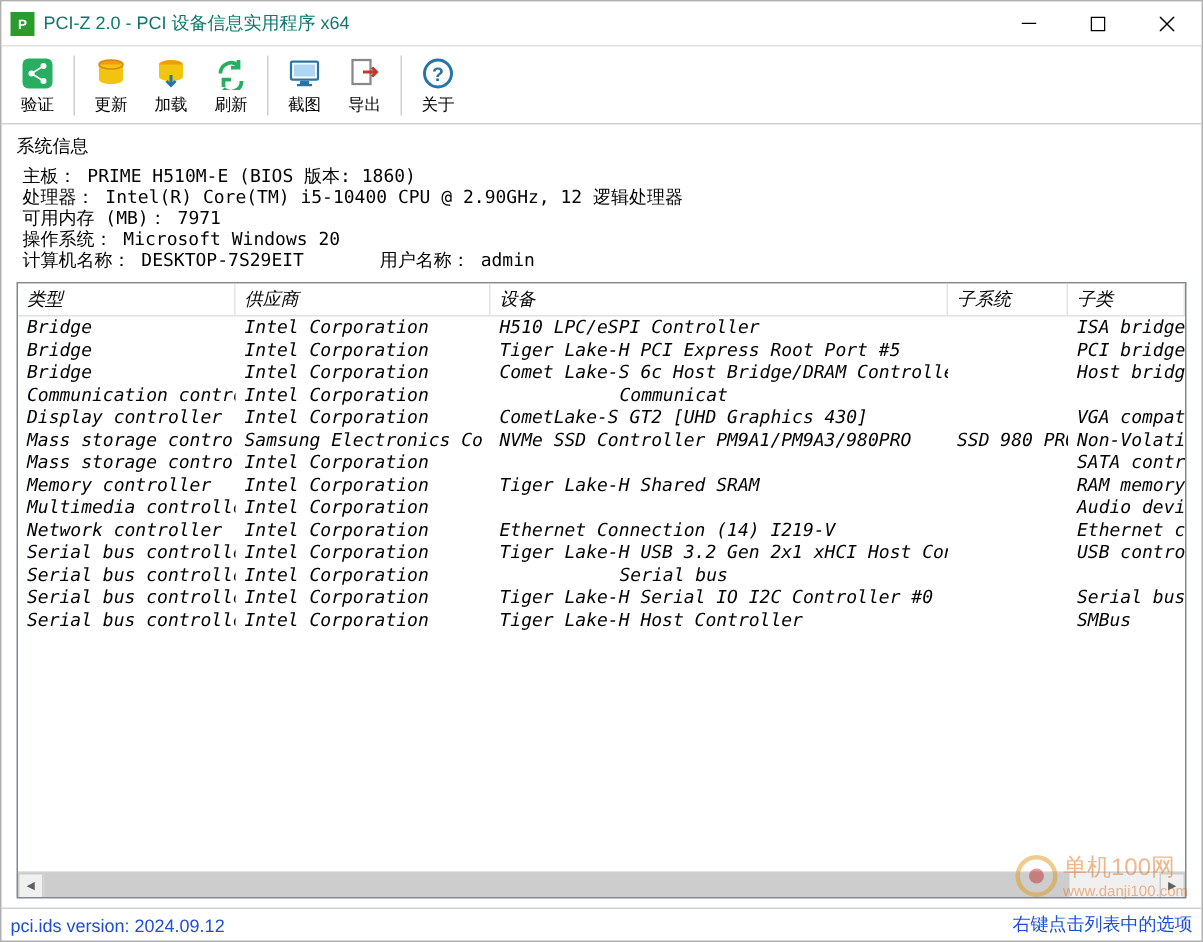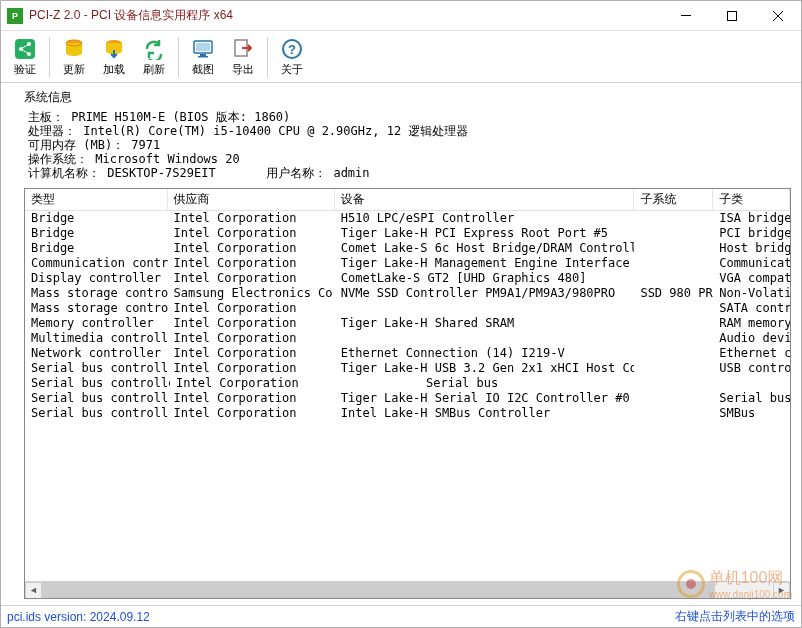--- a/index.html
+++ b/index.html
@@ -22,21 +22,21 @@
       padding: 0 0 0 6px;
       border-bottom: 1px solid #e0e0e0;
     }
     .titlebar-icon {
       width: 16px; height: 16px;
       background: #2b9c2b;
       margin-right: 6px;
       display: flex; align-items: center; justify-content: center;
       color: #fff; font-size: 9px; font-weight: bold;
     }
-    .titlebar-text { flex: 1; font-size: 12px; color: #7f1d1d; }
+    .titlebar-text { flex: 1; font-size: 12px; color: #0f766e; }
     .win-controls { display: flex; }
     .win-btn {
       width: 46px; height: 30px;
       display: flex; align-items: center; justify-content: center;
       color: #333; font-size: 11px; cursor: pointer;
     }
     .toolbar {
       height: 52px;
       display: flex;
       align-items: center;
@@ -54,21 +54,20 @@
     }
     .tool-icon { width: 24px; height: 24px; display: flex; align-items: center; justify-content: center; }
     .tool-label { font-size: 11px; color: #000; }
     .tool-sep { width: 1px; height: 40px; background: #d0d0d0; margin: 0 4px; }
     .content {
       flex: 1;
       padding: 6px 10px;
       display: flex;
       flex-direction: column;
       overflow: hidden;
-      margin-left: 13px;
     }
     .sysinfo-group {
       margin-bottom: 8px;
     }
     .sysinfo-title {
       font-size: 12px;
       color: #000;
       margin-bottom: 4px;
     }
     .sysinfo-body {
@@ -84,20 +83,21 @@
       border: 1px solid #828790;
       overflow: hidden;
       display: flex;
       flex-direction: column;
       position: relative;
     }
     .table-scroll {
       flex: 1;
       overflow: hidden;
       position: relative;
+      font-style: italic;
     }
     .table-header {
       display: flex;
       background: #fff;
       border-bottom: 1px solid #e0e0e0;
       height: 22px;
       align-items: center;
     }
     .th {
       padding: 3px 6px;
@@ -322,28 +322,27 @@
           <div class="tr">
             <div class="td col0">Bridge</div>
             <div class="td col1">Intel Corporation</div>
             <div class="td col2">Comet Lake-S 6c Host Bridge/DRAM Controller</div>
             <div class="td col3"></div>
             <div class="td col4">Host bridge</div>
           </div>
           <div class="tr">
             <div class="td col0">Communication controller</div>
             <div class="td col1">Intel Corporation</div>
-            <div class="td col2">Tiger Lake-H Management Engine Interface</div>
             <div class="td col3"></div>
             <div class="td col4">Communicati</div>
           </div>
           <div class="tr">
             <div class="td col0">Display controller</div>
             <div class="td col1">Intel Corporation</div>
-            <div class="td col2">CometLake-S GT2 [UHD Graphics 480]</div>
+            <div class="td col2">CometLake-S GT2 [UHD Graphics 430]</div>
             <div class="td col3"></div>
             <div class="td col4">VGA compati</div>
           </div>
           <div class="tr">
             <div class="td col0">Mass storage controller</div>
             <div class="td col1">Samsung Electronics Co Ltd</div>
             <div class="td col2">NVMe SSD Controller PM9A1/PM9A3/980PRO</div>
             <div class="td col3">SSD 980 PRO</div>
             <div class="td col4">Non-Volatil</div>
           </div>
@@ -391,21 +390,21 @@
           <div class="tr">
             <div class="td col0">Serial bus controller</div>
             <div class="td col1">Intel Corporation</div>
             <div class="td col2">Tiger Lake-H Serial IO I2C Controller #0</div>
             <div class="td col3"></div>
             <div class="td col4">Serial bus</div>
           </div>
           <div class="tr">
             <div class="td col0">Serial bus controller</div>
             <div class="td col1">Intel Corporation</div>
-            <div class="td col2">Intel Lake-H SMBus Controller</div>
+            <div class="td col2">Tiger Lake-H Host Controller</div>
             <div class="td col3"></div>
             <div class="td col4">SMBus</div>
           </div>
         </div>
     </div>
     <div class="hscrollbar">
       <div class="hscroll-btn">◄</div>
       <div class="hscroll-track">
         <div class="hscroll-thumb"></div>
       </div>

